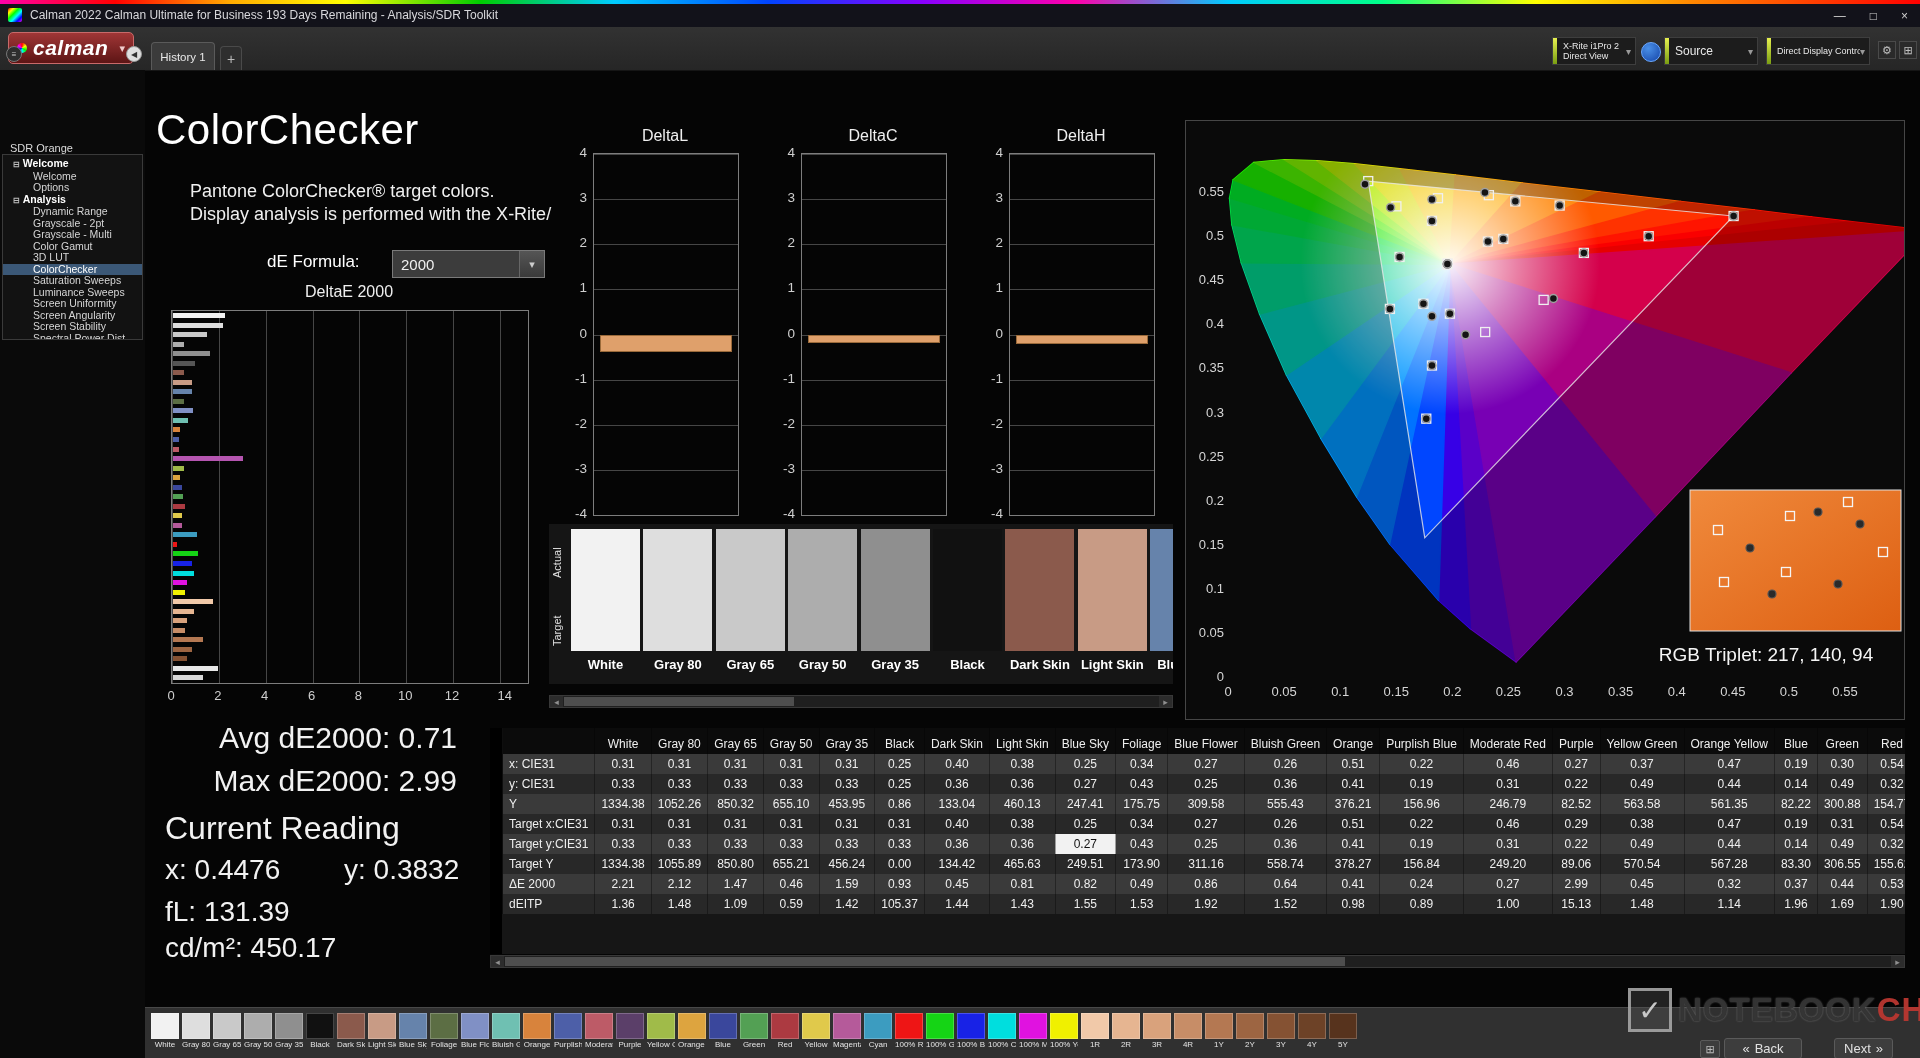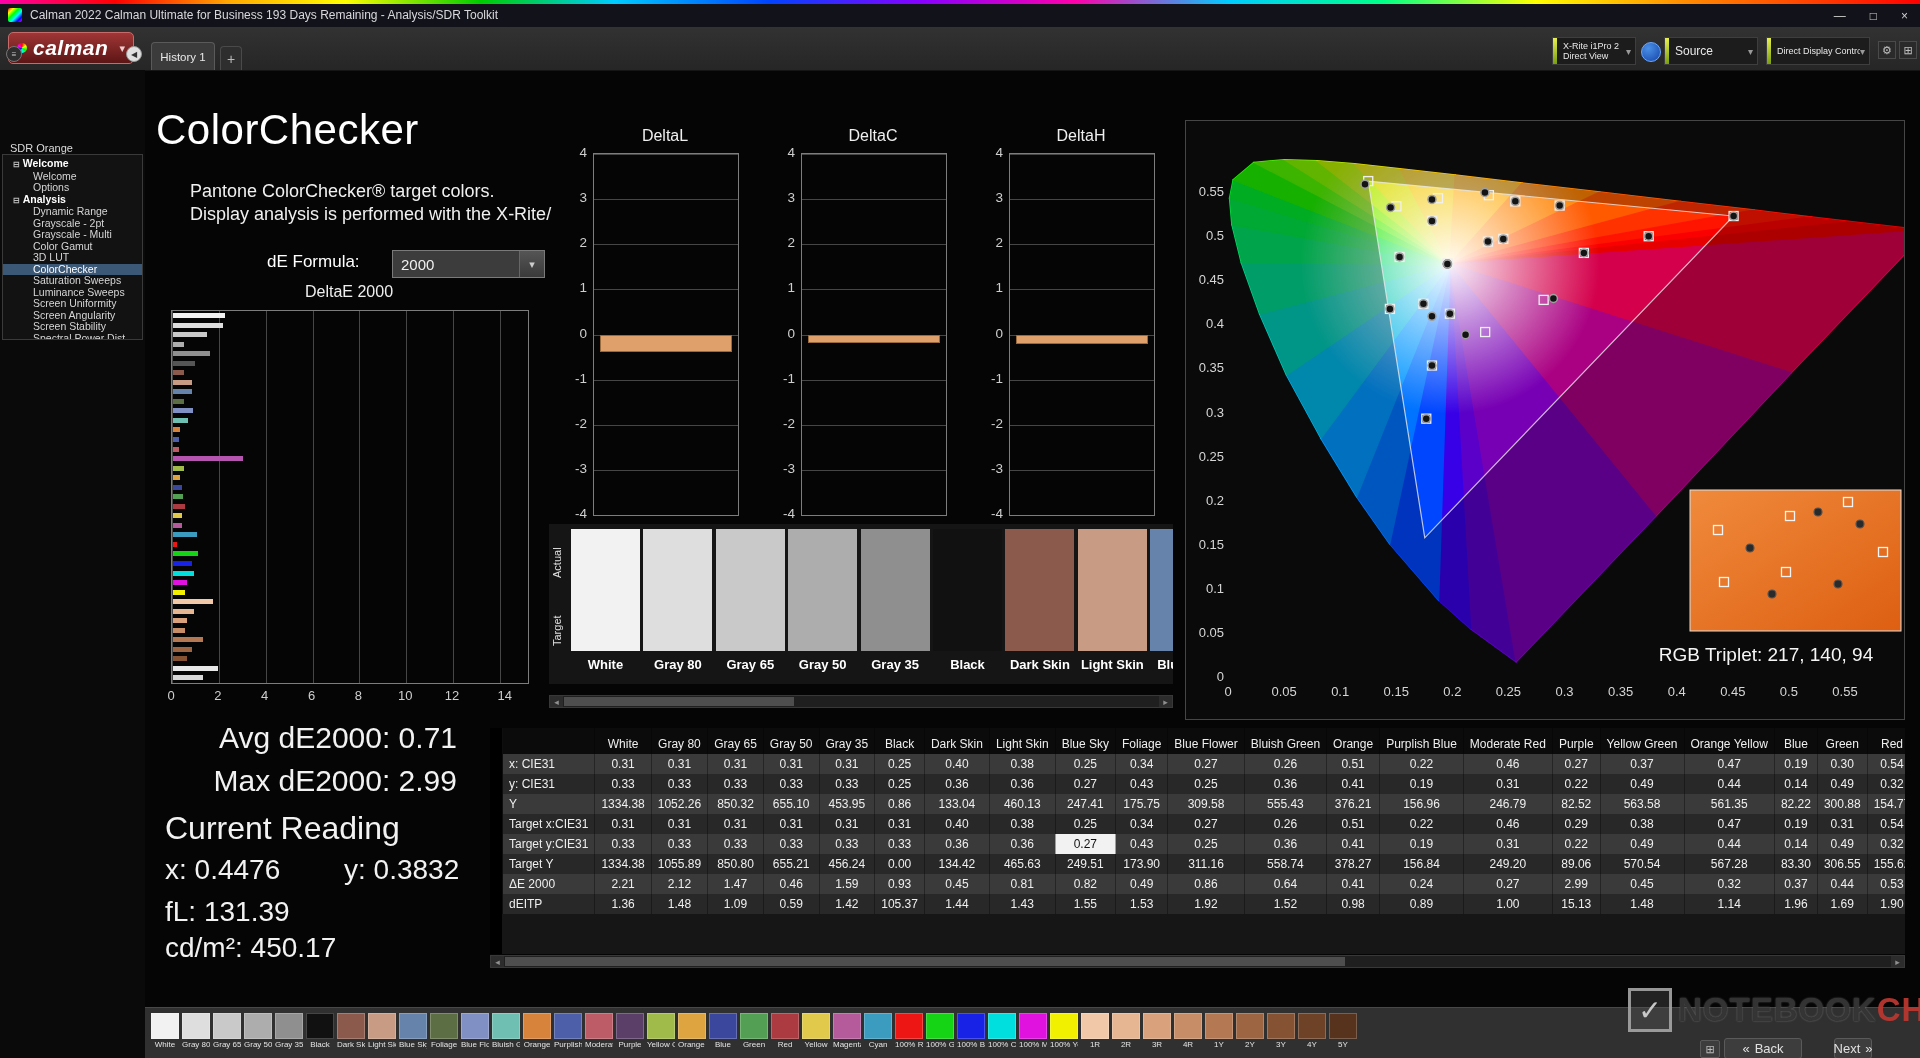--- a/index.html
+++ b/index.html
@@ -133,21 +133,21 @@
 
   
   #watermark{left:1628px;top:988px;display:flex;align-items:center;z-index:10;}
   #wm-logo{width:44px;height:44px;border:3px solid rgba(170,170,170,0.85);background:rgba(90,90,90,0.35);display:flex;align-items:center;justify-content:center;font-size:28px;color:rgba(215,215,215,0.9);box-sizing:border-box;}
   #wm-text{margin-left:6px;font-size:33px;font-weight:bold;letter-spacing:1px;}
   #wm-nb{color:rgba(50,50,50,0.95);text-shadow:0 0 2px rgba(170,170,170,0.55);}
   #wm-ck{color:rgba(185,55,48,0.95);}
   #grid-btn{left:1700px;top:1040px;width:20px;height:18px;background:#3d3d3d;border:1px solid #5a5a5a;border-radius:2px;color:#bbb;font-size:11px;display:flex;align-items:center;justify-content:center;box-sizing:border-box;z-index:11;}
   .nav-btn{position:absolute;top:1038px;height:21px;background:#3d3d3d;border:1px solid #5a5a5a;border-radius:3px;color:#e0e0e0;font-size:13px;display:flex;align-items:center;justify-content:center;gap:5px;box-sizing:border-box;z-index:11;}
   #back-btn{left:1724px;width:78px;}
-  #next-btn{left:1834px;width:38px;}
+  #next-btn{left:1834px;width:59px;}
 </style>
 </head>
 <body>
 
 <div id="app">
 
   <div id="rainbow" class="abs"></div>
 
   <div id="titlebar" class="abs">
     <div id="app-icon" class="abs"></div>

